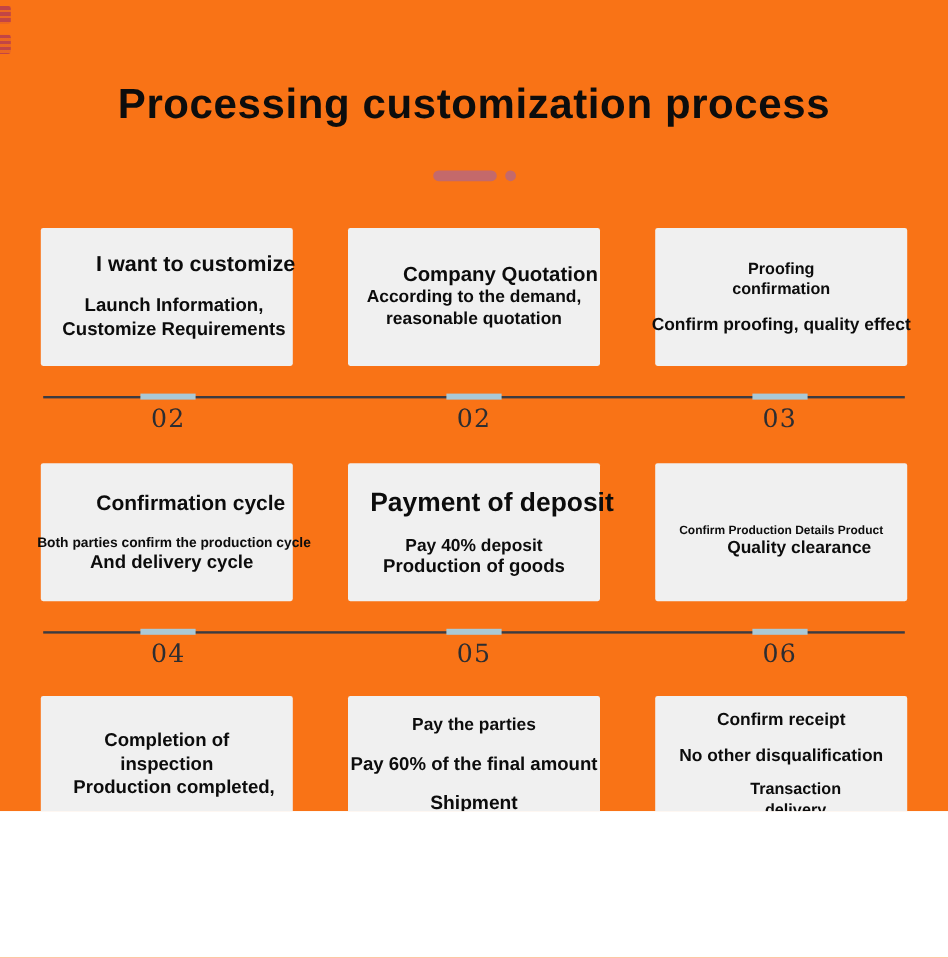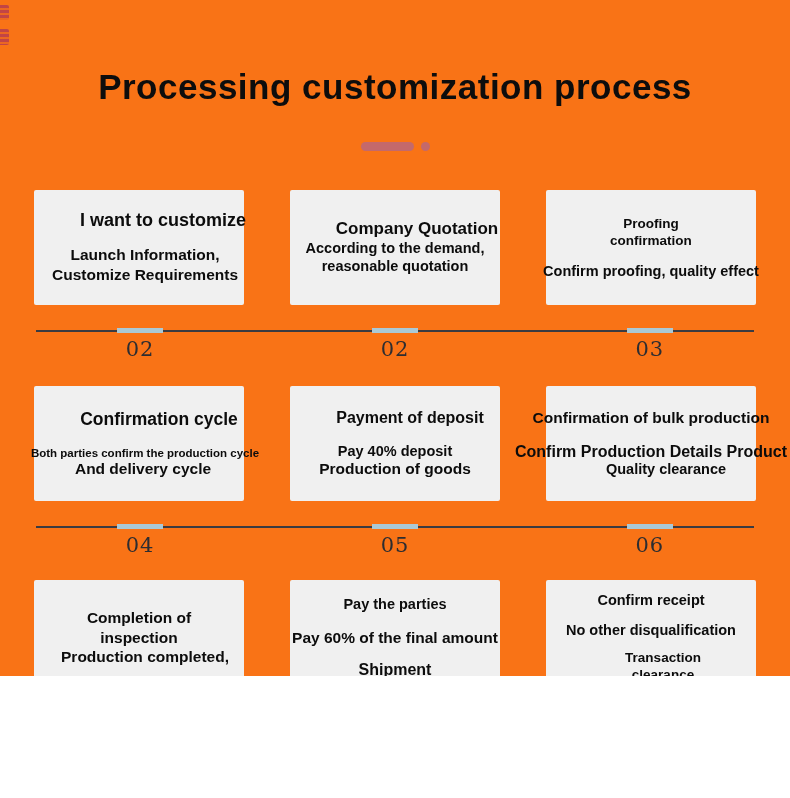--- a/index.html
+++ b/index.html
@@ -29,22 +29,22 @@
   .card{
     width:210px;height:115px;background:#f0f0f0;border-radius:2px;
     display:flex;flex-direction:column;justify-content:center;align-items:center;
     text-align:center;font-weight:700;overflow:visible;
   }
   .ln{line-height:1.15;white-space:normal;}
   .nw{white-space:nowrap;}
   .grp{line-height:1.28;}
   
   .t18{font-size:18px;}  .t175{font-size:17.5px;} .t17{font-size:17px;}
-  .t165{font-size:16px;} .t16{font-size:16px;} .t155{font-size:15.5px;}
-  .t145{font-size:14.5px;} .t135{font-size:13.5px;} .t125{font-size:16px;}
+  .t165{font-size:22px;} .t16{font-size:16px;} .t155{font-size:15.5px;}
+  .t145{font-size:14.5px;} .t135{font-size:13.5px;} .t125{font-size:10px;}
   .t115{font-size:11.5px;}
   
   .sr4{position:relative;left:4px;} .sr6{position:relative;left:6px;}
   .sr15{position:relative;left:15px;} .sr20{position:relative;left:20px;}
   .sr22{position:relative;left:22px;} .sr24{position:relative;left:24px;}
   .sr30{position:relative;left:30px;}
   
   .mt10{margin-top:10px;margin-left:24px;} .mt12{margin-top:0;} .mt14{margin-top:14px;}
   .mt16{margin-top:16px;} .mt18{margin-top:18px;text-align:center;}
 
@@ -118,21 +118,20 @@
           <div class="ln t175 sr20 nw">Confirmation cycle</div>
           <div class="ln mt18 t115 sr6 nw">Both parties confirm the production cycle</div>
           <div class="ln mt12 t155 sr4 nw">And delivery cycle</div>
         </div>
         <div class="card">
           <div class="ln t165 sr15 nw">Payment of deposit</div>
           <div class="ln mt16 t145 nw">Pay 40% deposit</div>
           <div class="ln mt12 t155 nw">Production of goods</div>
         </div>
         <div class="card">
-          <div class="ln t155 nw">Confirmation of bulk production</div>
           <div class="ln mt16 t125 nw">Confirm Production Details Product</div>
           <div class="ln mt12 t145 sr15 nw">Quality clearance</div>
         </div>
       </div>
       <div class="divider">
         <div class="rule"></div>
         <div class="tick p1" style="background:#aac9d6;"></div>
         <div class="tick p2" style="background:#aac9d6;"></div>
         <div class="tick p3" style="background:#aac9d6;"></div>
       </div>
@@ -157,21 +156,21 @@
         <div class="card">
           <div class="ln t145 nw">Pay the parties</div>
           <div class="ln mt16 t155 nw">Pay 60% of the final amount</div>
           <div class="ln mt14 t16 nw">Shipment</div>
         </div>
         <div class="card">
           <div class="ln t145 nw">Confirm receipt</div>
           <div class="ln mt14 t145 nw">No other disqualification</div>
           <div class="grp mt10 t135">
             <div>Transaction</div>
-            <div>clearance</div>
+            <div>delivery</div>
           </div>
         </div>
       </div>
       <div class="divider">
         <div class="rule"></div>
         <div class="tick p1" style="background:#aac9d6;"></div>
         <div class="tick p2" style="background:#aac9d6;"></div>
         <div class="tick p3" style="background:#aac9d6;"></div>
       </div>
       <div class="numbers">

